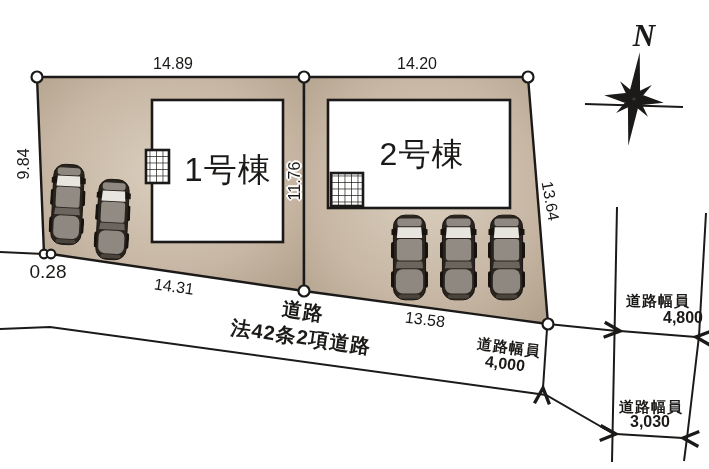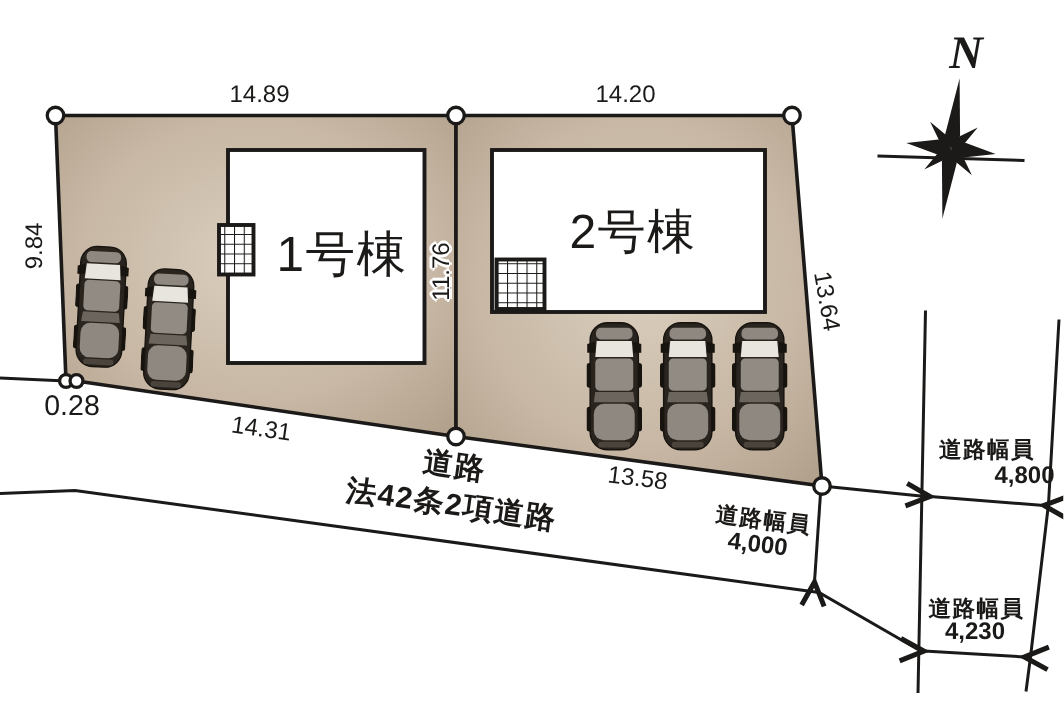--- a/index.html
+++ b/index.html
@@ -120,16 +120,16 @@
   <div class="lbl roadname rot8" style="left:303px;top:311px;">道路</div>
   <div class="lbl roadname rot8" style="left:301px;top:337px;">法42条2項道路</div>
 
   <div class="lbl wlabel rot7" style="left:509px;top:347px;">道路幅員</div>
   <div class="lbl wvalue rot7" style="left:505px;top:364px;">4,000</div>
 
   <div class="lbl wlabel" style="left:658px;top:300px;">道路幅員</div>
   <div class="lbl wvalue" style="left:659px;top:318px;margin-left:24px;">4,800</div>
 
   <div class="lbl wlabel" style="left:651px;top:406px;">道路幅員</div>
-  <div class="lbl wvalue" style="left:650px;top:422px;">4,230</div>
+  <div class="lbl wvalue" style="left:650px;top:422px;">3,030</div>
 
   <div class="lbl compass-n" style="left:644px;top:35px;">N</div>
 </div>
 
 </body></html>

